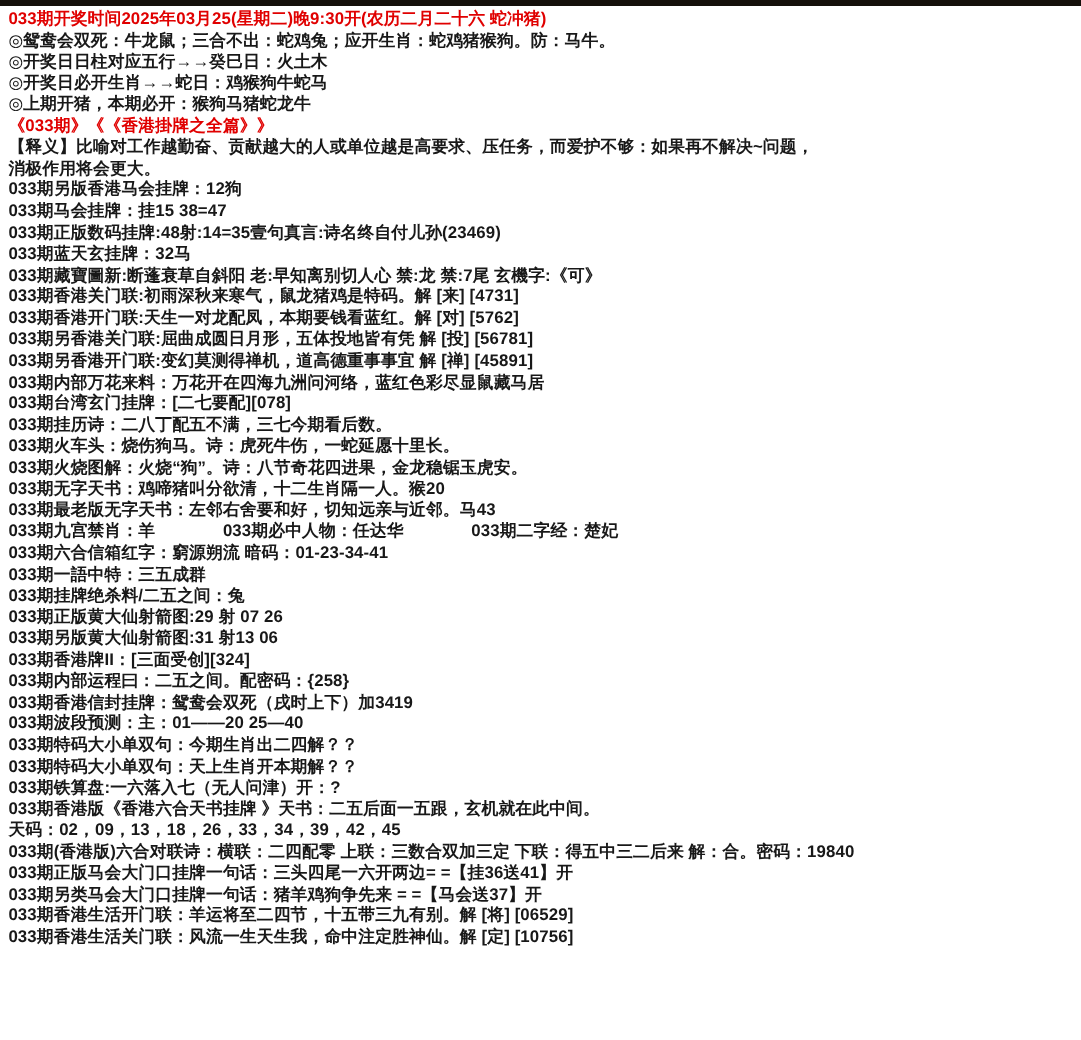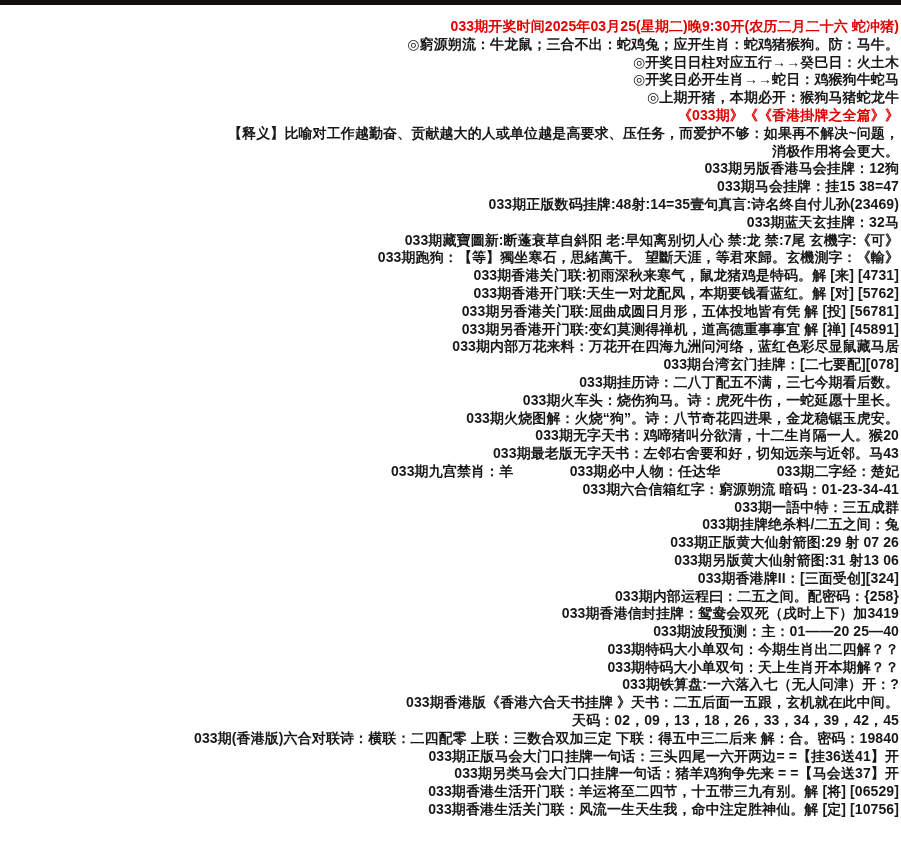--- a/index.html
+++ b/index.html
@@ -5,52 +5,50 @@
   html,body{margin:0;padding:0;}
   body{
     width:901px;height:867px;overflow:hidden;
     background:#ffffff;
     font-family:"Liberation Sans","DejaVu Sans",sans-serif;
   }
   .top-bar{
     width:901px;height:5px;background:#15100b;
   }
   .content{
-    padding:13px 2px 0 7px;
-    text-align:right;
+    padding:2px 2px 0 7px;
   }
   .line{
     font-size:14px;
     font-weight:700;
     line-height:17.8px;
     color:#181818;
     white-space:pre;
     letter-spacing:0.1px;
   }
   .line.red{color:#e00000;}
 </style>
 </head>
 <body>
 
 <div class="top-bar"></div>
 <div class="content">
     <div class="line red">033期开奖时间2025年03月25(星期二)晚9:30开(农历二月二十六 蛇冲猪)</div>
-    <div class="line">◎窮源朔流：牛龙鼠；三合不出：蛇鸡兔；应开生肖：蛇鸡猪猴狗。防：马牛。</div>
+    <div class="line">◎鸳鸯会双死：牛龙鼠；三合不出：蛇鸡兔；应开生肖：蛇鸡猪猴狗。防：马牛。</div>
     <div class="line">◎开奖日日柱对应五行→→癸巳日：火土木</div>
     <div class="line">◎开奖日必开生肖→→蛇日：鸡猴狗牛蛇马</div>
     <div class="line">◎上期开猪，本期必开：猴狗马猪蛇龙牛</div>
     <div class="line red">《033期》《《香港掛牌之全篇》》</div>
     <div class="line">【释义】比喻对工作越勤奋、贡献越大的人或单位越是高要求、压任务，而爱护不够：如果再不解决~问题，</div>
     <div class="line">消极作用将会更大。</div>
     <div class="line">033期另版香港马会挂牌：12狗</div>
     <div class="line">033期马会挂牌：挂15 38=47</div>
     <div class="line">033期正版数码挂牌:48射:14=35壹句真言:诗名终自付儿孙(23469)</div>
     <div class="line">033期蓝天玄挂牌：32马</div>
     <div class="line">033期藏寶圖新:断蓬衰草自斜阳 老:早知离别切人心 禁:龙 禁:7尾 玄機字:《可》</div>
-    <div class="line">033期跑狗：【等】獨坐寒石，思緒萬千。 望斷天涯，等君來歸。玄機測字：《輸》</div>
     <div class="line">033期香港关门联:初雨深秋来寒气，鼠龙猪鸡是特码。解 [来] [4731]</div>
     <div class="line">033期香港开门联:天生一对龙配凤，本期要钱看蓝红。解 [对] [5762]</div>
     <div class="line">033期另香港关门联:屈曲成圆日月形，五体投地皆有凭 解 [投] [56781]</div>
     <div class="line">033期另香港开门联:变幻莫测得禅机，道高德重事事宜 解 [禅] [45891]</div>
     <div class="line">033期内部万花来料：万花开在四海九洲问河络，蓝红色彩尽显鼠藏马居</div>
     <div class="line">033期台湾玄门挂牌：[二七要配][078]</div>
     <div class="line">033期挂历诗：二八丁配五不满，三七今期看后数。</div>
     <div class="line">033期火车头：烧伤狗马。诗：虎死牛伤，一蛇延愿十里长。</div>
     <div class="line">033期火烧图解：火烧“狗”。诗：八节奇花四进果，金龙稳锯玉虎安。</div>
     <div class="line">033期无字天书：鸡啼猪叫分欲清，十二生肖隔一人。猴20</div>

